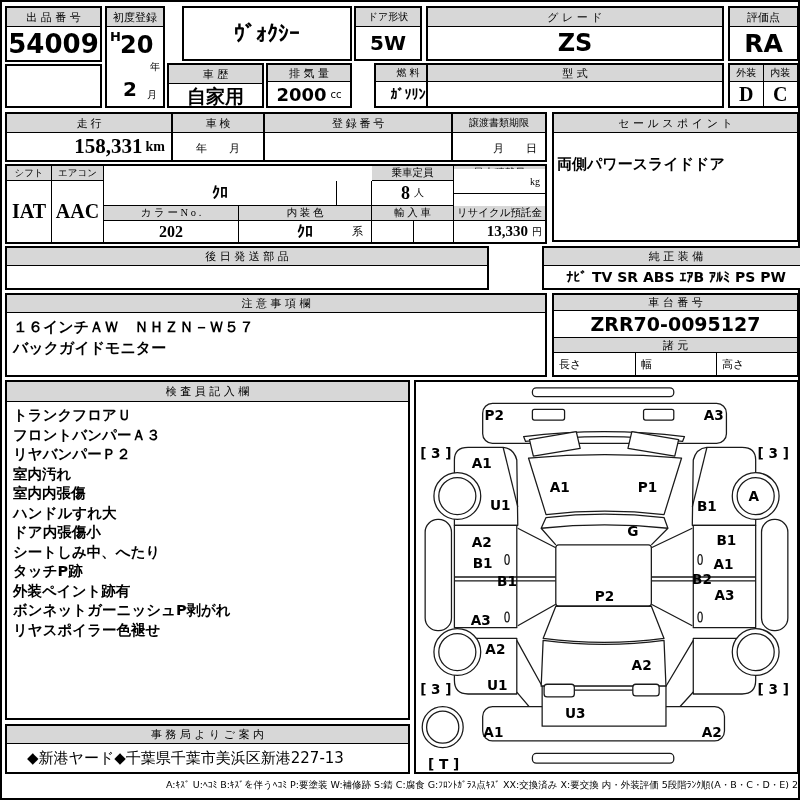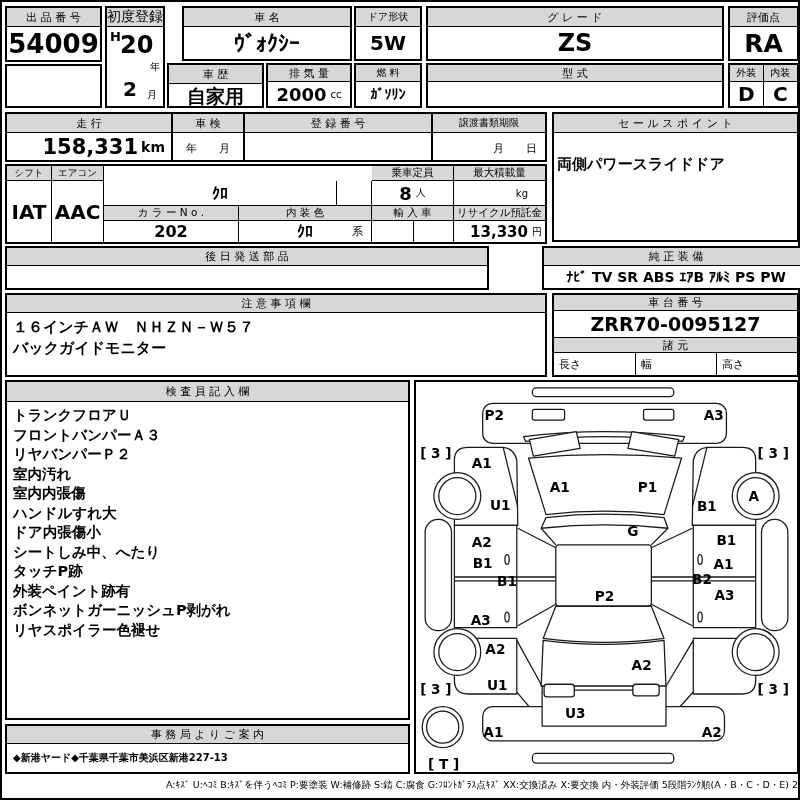--- a/index.html
+++ b/index.html
@@ -4,21 +4,21 @@
 <style>
   * { box-sizing: border-box; margin: 0; padding: 0; }
   html,body { width:800px; height:800px; background:#fff; }
   body { font-family:"DejaVu Sans","Liberation Sans",sans-serif; color:#000; position:relative; }
   .sheet { position:absolute; inset:0; border:2px solid #000; background:#fff; }
   .box { position:absolute; border:2px solid #000; background:#fff; display:flex; flex-direction:column; }
   .hd { background:var(--hd,#d7d7d7); border-bottom:1.5px solid #000; font-size:11px;
         display:flex; align-items:center; justify-content:center; white-space:nowrap; overflow:hidden; flex:none; }
   .val { display:flex; align-items:center; justify-content:center; font-weight:bold; flex:1; white-space:nowrap; }
   .unit { font-size:10px; font-weight:normal; margin-left:4px; }
-  .cols { flex-direction:row; }
+  .cols { flex-direction:row;font-family:Liberation Serif, serif; }
   .col { display:flex; flex-direction:column; border-right:2px solid #000; }
   .col:last-child { border-right:none; }
   .cell { position:absolute; background:#fff; display:flex; align-items:center; justify-content:center; font-weight:bold; }
   .cellhd { position:absolute; background:var(--hd,#d7d7d7); display:flex; align-items:center; justify-content:center; font-size:10.5px; white-space:nowrap; }
   .br { border-right:1.5px solid #000; } .bb { border-bottom:1.5px solid #000; }
   .lines { padding:4px 6px; text-align:left; }
   .lines > div { font-weight:bold; font-size:14.5px; line-height:19.5px; white-space:nowrap; }
   .note-lines > div { font-size:15px; line-height:21px; }
   .legend { position:absolute; left:4px; top:777px; width:792px; font-size:9.5px; white-space:nowrap;text-align:right; }
   svg text { font-family:"DejaVu Sans","Liberation Sans",sans-serif; font-weight:bold; font-size:14px; fill:#000; text-anchor:middle; }
@@ -28,34 +28,33 @@
 
 <div class="sheet">
 
   <div class="box" style="left:3px;top:4px;width:97px;height:56px">
     <div class="hd" style="height:19px">出 品 番 号</div>
     <div class="val" style="font-size:26px">54009</div>
   </div>
   <div class="box" style="left:3px;top:62px;width:97px;height:44px"></div>
 
   <div class="box" style="left:103px;top:4px;width:60px;height:102px">
-    <div class="hd" style="height:19px;font-size:14px">初度登録</div>
+    <div class="hd" style="height:19px;font-size:11px">初度登録</div>
     <div style="position:relative;height:48px">
       <span style="position:absolute;left:3px;top:2px;font-weight:bold;font-size:13px">H</span>
       <span style="position:absolute;left:13px;top:4px;font-weight:bold;font-size:24px">20</span>
       <span style="position:absolute;right:3px;bottom:1px;font-size:10px">年</span>
     </div>
     <div style="position:relative;flex:1">
       <span style="position:absolute;left:16px;top:2px;font-weight:bold;font-size:20px">2</span>
       <span style="position:absolute;right:6px;bottom:4px;font-size:10px">月</span>
     </div>
   </div>
 
   <div class="box" style="left:180px;top:4px;width:170px;height:55px">
-    <div class="hd" style="height:19px">車 名</div>
     <div class="val" style="font-size:22px">ｳﾞｫｸｼｰ</div>
   </div>
   <div class="box" style="left:352px;top:4px;width:68px;height:55px">
     <div class="hd" style="height:19px;font-size:10px">ドア形状</div>
     <div class="val" style="font-size:20px">5W</div>
   </div>
   <div class="box" style="left:424px;top:4px;width:298px;height:55px">
     <div class="hd" style="height:19px">グ レ ー ド</div>
     <div class="val" style="font-size:24px">ZS</div>
   </div>
@@ -68,21 +67,21 @@
     <div class="hd" style="height:19px">車 歴</div>
     <div class="val" style="font-size:19px">自家用</div>
   </div>
   <div class="box" style="left:264px;top:61px;width:86px;height:45px">
     <div class="hd" style="height:17px">排 気 量</div>
     <div class="val" style="font-size:18px">
       <span>2000</span>
       <span class="unit">cc</span>
     </div>
   </div>
-  <div class="box" style="left:352px;top:61px;width:68px;height:45px">
+  <div class="box" style="left:372px;top:61px;width:68px;height:45px">
     <div class="hd" style="height:17px;font-size:10px">燃 料</div>
     <div class="val" style="font-size:14px">ｶﾞｿﾘﾝ</div>
   </div>
   <div class="box" style="left:424px;top:61px;width:298px;height:45px">
     <div class="hd" style="height:17px">型 式</div>
   </div>
   <div class="box cols" style="left:726px;top:61px;width:71px;height:45px">
     <div class="col" style="width:33.5px;border-right:1.5px solid #000">
       <div class="hd" style="height:17px;font-size:10px">外装</div>
       <div class="val" style="font-size:20px">D</div>
@@ -94,21 +93,21 @@
   </div>
 
   <div class="box cols" style="left:3px;top:110px;width:542px;height:50px">
     <div class="col" style="width:166px">
       <div class="hd" style="height:19px">走 行</div>
       <div class="val" style="font-size:21px;justify-content:flex-end;padding-right:6px">
         <span>158,331</span>
         <span style="font-size:14px;margin-left:3px">km</span>
       </div>
     </div>
-    <div class="col" style="width:72px">
+    <div class="col" style="width:92px">
       <div class="hd" style="height:19px">車 検</div>
       <div class="val" style="font-weight:normal;font-size:11px;gap:22px;align-items:flex-end;padding-bottom:4px">
         <span>年</span>
         <span>月</span>
       </div>
     </div>
     <div class="col" style="width:188px">
       <div class="hd" style="height:19px">登 録 番 号</div>
       <div class="val"></div>
     </div>
@@ -138,21 +137,21 @@
     <div style="position:relative;flex:1">
       <div class="cellhd br bb" style="left:268px;top:0;width:82px;height:15px">乗車定員</div>
       <div class="cellhd bb" style="left:350px;top:0;width:91px;height:15px">最大積載量</div>
 
       <div class="cell br bb" style="left:0;top:15px;width:233px;height:25px;font-size:16px">ｸﾛ</div>
       <div class="cell br bb" style="left:233px;top:15px;width:35px;height:25px"></div>
       <div class="cell br bb" style="left:268px;top:15px;width:82px;height:25px;font-size:18px">
         <span>8</span>
         <span class="unit">人</span>
       </div>
-      <div class="cell bb" style="left:350px;top:15px;width:91px;height:25px;justify-content:flex-end;padding-right:17px">
+      <div class="cell bb" style="left:350px;top:3px;width:91px;height:25px;justify-content:flex-end;padding-right:5px">
         <span></span>
         <span class="unit">kg</span>
       </div>
 
       <div class="cellhd br bb" style="left:0;top:40px;width:135px;height:15px">カ ラ ー N o .</div>
       <div class="cellhd br bb" style="left:135px;top:40px;width:133px;height:15px">内 装 色</div>
       <div class="cellhd br bb" style="left:268px;top:40px;width:82px;height:15px">輸 入 車</div>
       <div class="cellhd bb" style="left:350px;top:40px;width:91px;height:15px">リサイクル預託金</div>
 
       <div class="cell br" style="left:0;top:55px;width:135px;height:21px;font-size:16px">202</div>
@@ -211,21 +210,21 @@
         <div>シートしみ中、へたり</div>
         <div>タッチP跡</div>
         <div>外装ペイント跡有</div>
         <div>ボンネットガーニッシュP剥がれ</div>
         <div>リヤスポイラー色褪せ</div>
       </div>
   </div>
 
   <div class="box" style="left:3px;top:722px;width:405px;height:50px">
     <div class="hd" style="height:18px">事 務 局 よ り ご 案 内</div>
-    <div style="display:flex;align-items:center;flex:1;padding-left:6px;font-weight:bold;font-size:10px;white-space:nowrap">◆新港ヤード◆千葉県千葉市美浜区新港227-13</div>
+    <div style="display:flex;align-items:center;flex:1;padding-left:20px;font-weight:normal;font-size:15px;white-space:nowrap">◆新港ヤード◆千葉県千葉市美浜区新港227-13</div>
   </div>
 
   <div class="box" style="left:412px;top:378px;width:385px;height:394px">
     <svg width="381" height="390" viewBox="0 0 388 400">
       <g fill="#fff" stroke="#1a1a1a" stroke-width="1.3" stroke-linejoin="round">
 
         <rect x="8" y="141" width="27" height="114" rx="13"></rect>
         <rect x="353" y="141" width="27" height="114" rx="13"></rect>
 
         <path d="M38,147 V80 Q38,67 52,67 H88 Q99,68 102,80 L103,147 Z"></path>

